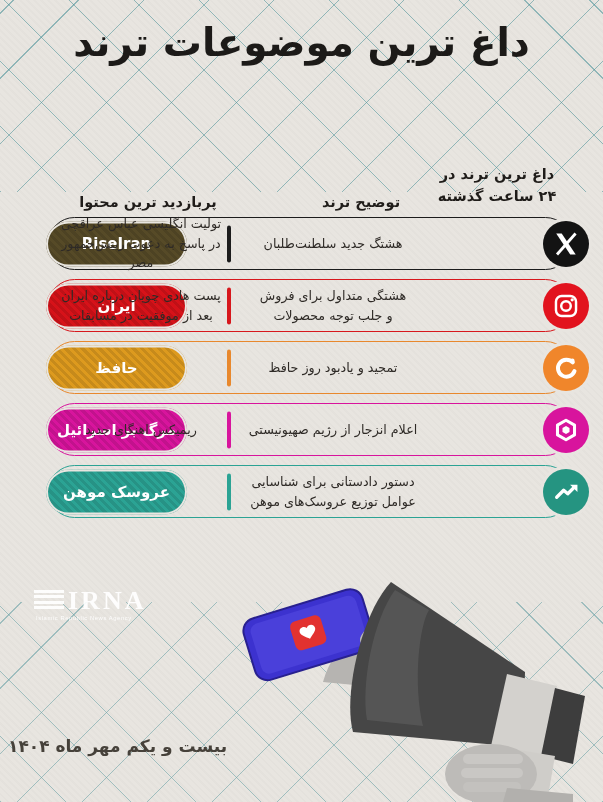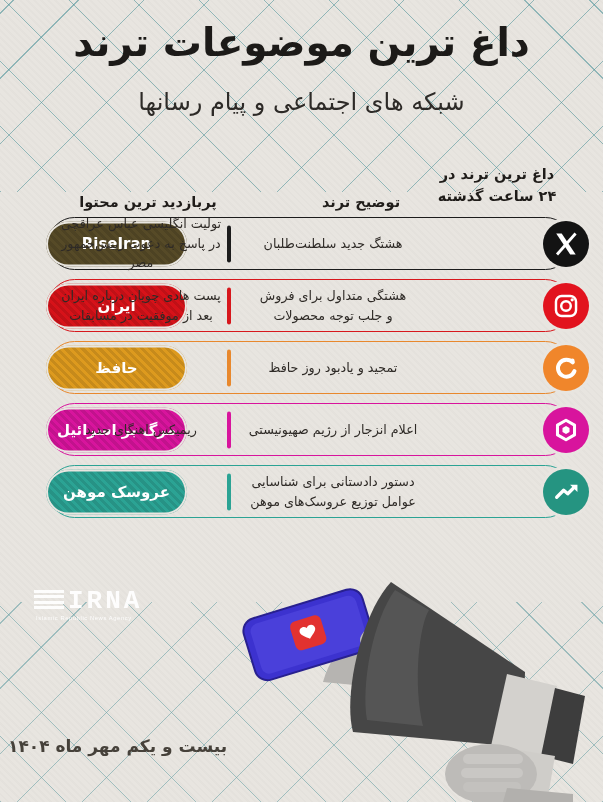--- a/index.html
+++ b/index.html
@@ -69,21 +69,21 @@
   .cell-desc{ right:144px; width:188px;}
   .cell-content{ left:6px; width:172px;}
   .vsep{
     position:absolute; left:178px; top:50%; transform:translateY(-50%);
     width:3.5px; height:37px; background:var(--accent); border-radius:2px;
   }
 
   .irna{ position:absolute; left:34px; top:586px; width:110px; color:rgba(255,255,255,.92);}
   .irna-flag{ position:absolute; left:0; top:4px; width:30px; height:22px;
     background:repeating-linear-gradient(180deg, rgba(255,255,255,.92) 0 3px, transparent 3px 5.5px);}
-  .irna-word{ position:absolute; left:34px; top:0; font-family:Liberation Mono, monospace;
+  .irna-word{ position:absolute; left:34px; top:0; font-family:Liberation Serif, serif;
     font-size:26px; font-weight:700; letter-spacing:3px;}
   .irna-sub{ position:absolute; left:2px; top:29px; font-family:"Liberation Sans",sans-serif;
     font-size:5.8px; letter-spacing:.6px; white-space:nowrap;}
 
   .date{ position:absolute; left:8px; top:736px; direction:rtl;
     font-size:17px; font-weight:700; color:#46413a;}
 
   .megaphone{ position:absolute; right:0; bottom:0; width:380px; height:228px;}
   .hidden-defs{ position:absolute; width:0; height:0; overflow:hidden;}
 </style>
@@ -118,21 +118,20 @@
     </symbol>
   </defs>
 </svg>
 
 <div class="page">
 
   <div class="grid-band grid-top"></div>
   <div class="grid-band grid-bottom"></div>
 
   <div class="title">داغ ترین موضوعات ترند</div>
-  <div class="subtitle">شبکه های اجتماعی و پیام رسانها</div>
 
   <div class="thead">
     <div class="th th-trend">داغ ترین ترند در
 ۲۴ ساعت گذشته</div>
     <div class="th th-content">پربازدید ترین محتوا</div>
     <div class="th th-desc">توضیح ترند</div>
   </div>
 
   <div class="rows">
       <div class="row" style="--accent: #1c1c1c; --pill: #564a27; --iconbg: #131313;">

